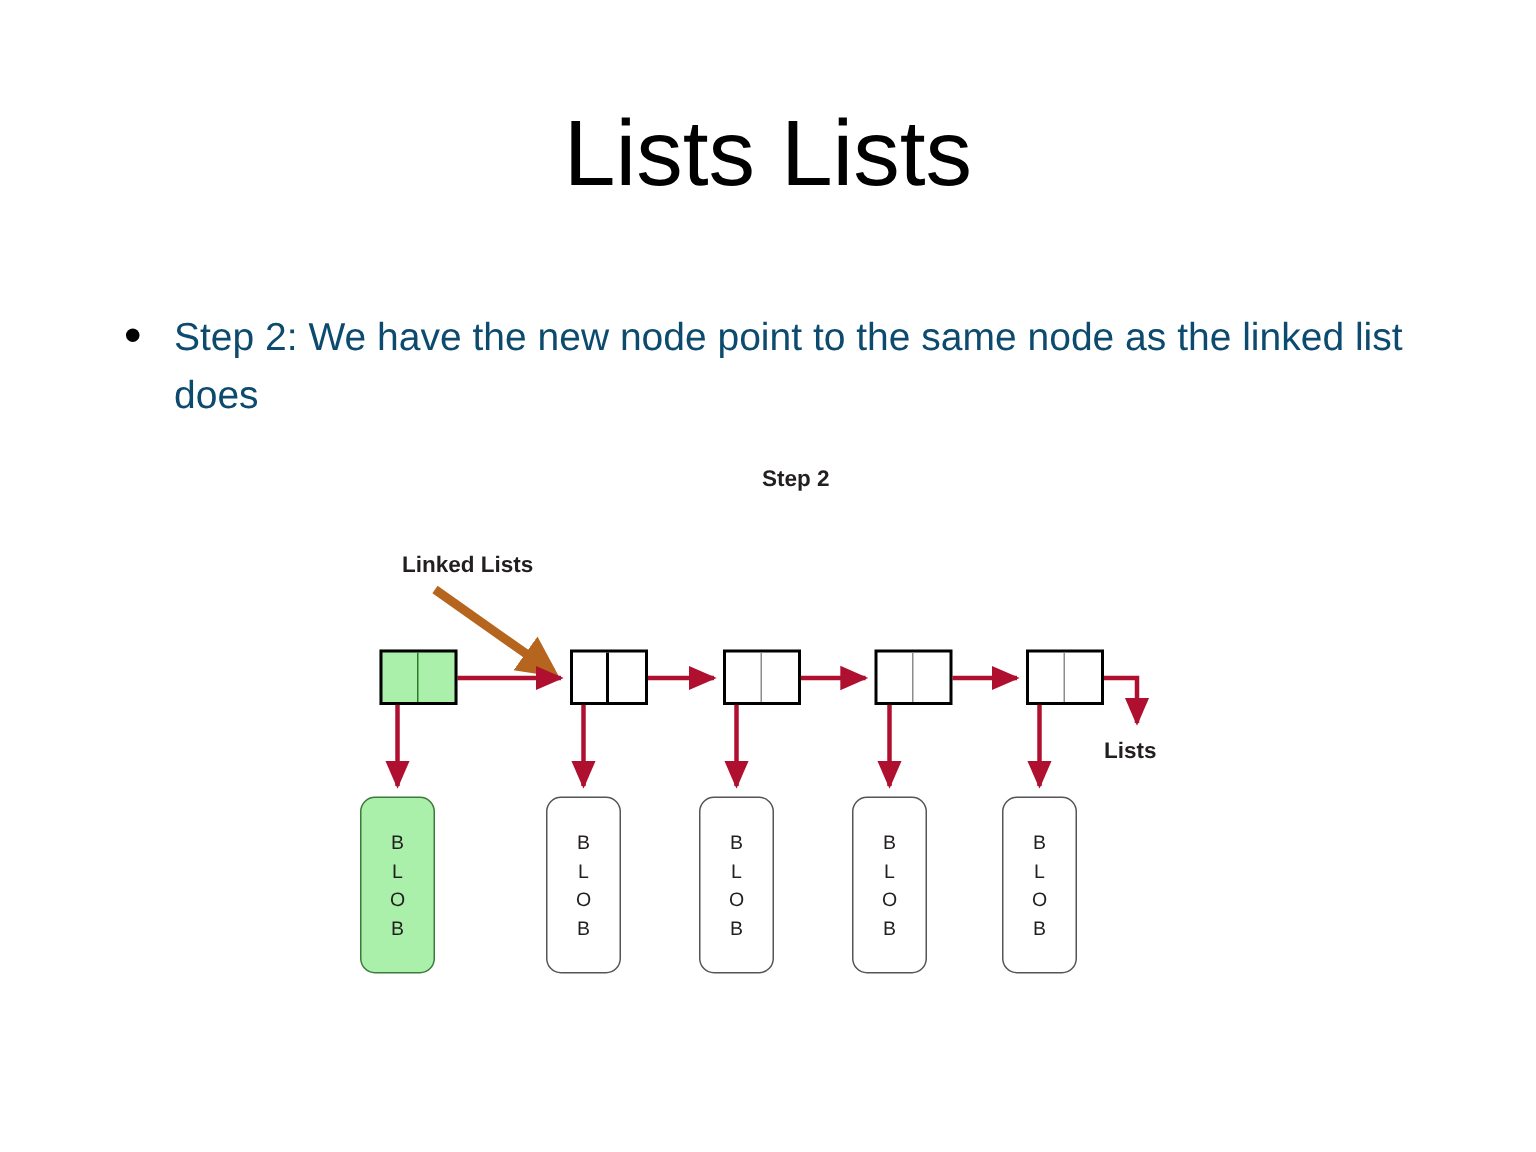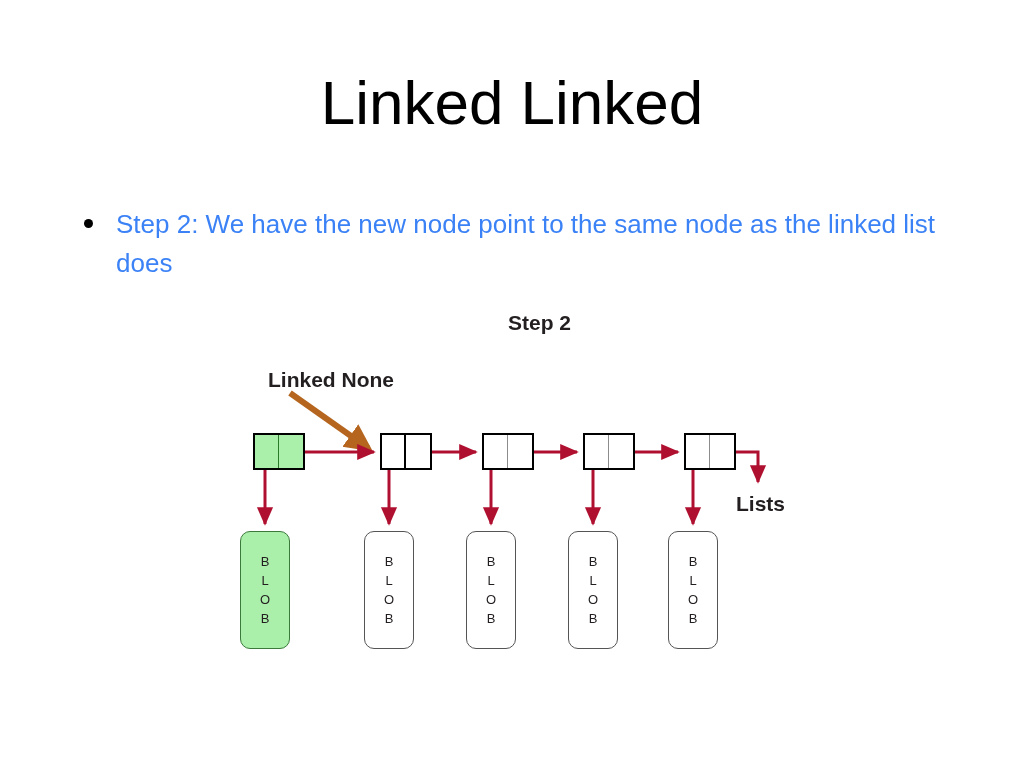--- a/index.html
+++ b/index.html
@@ -35,21 +35,21 @@
     position: absolute;
     left: 78px;
     top: 205px;
     width: 880px;
   }
   .bullet-row {
     position: relative;
     padding-left: 38px;
     font-size: 26px;
     line-height: 39px;
-    color: #3b82f6;
+    color: #0c4a6e;
   }
   .bullet-marker {
     position: absolute;
     left: 6px;
     top: 14px;
     width: 9px;
     height: 9px;
     border-radius: 50%;
     background: #000000;
   }
@@ -60,21 +60,21 @@
     left: 0;
     top: 0;
     width: 1024px;
     height: 768px;
     pointer-events: none;
   }
   #diagram .hit { pointer-events: auto; }
 
   .diag-label {
     position: absolute;
-    font-size: 21px;
+    font-size: 15px;
     font-weight: 700;
     color: #231f20;
     white-space: nowrap;
   }
   #label-step2 { left: 508px; top: 311px; }
   #label-linkedlist { left: 268px; top: 368px; }
   #label-none { left: 736px; top: 492px; font-weight: 700; }
 
   
   .node-box {
@@ -125,34 +125,34 @@
   
   svg#arrows {
     position: absolute;
     left: 0; top: 0;
     width: 1024px; height: 768px;
   }
 </style>
 </head>
 <body>
 
-<div id="slide-title">Linked Linked</div>
+<div id="slide-title">Lists Lists</div>
 
 <div id="bullet-list">
   <div class="bullet-row">
     <span class="bullet-marker"></span>
     <span>Step 2: We have the new node point to the same node as the linked list does</span>
   </div>
 </div>
 
 <div id="diagram">
 
   <div class="diag-label hit" id="label-step2">Step 2</div>
 
-  <div class="diag-label hit" id="label-linkedlist">Linked None</div>
+  <div class="diag-label hit" id="label-linkedlist">Linked Lists</div>
 
   <div class="diag-label hit" id="label-none">Lists</div>
 
   <svg id="arrows" viewBox="0 0 1024 768">
     <defs>
       <marker id="redhead" markerWidth="7" markerHeight="7" refX="5.6" refY="3.1" orient="auto" markerUnits="strokeWidth">
         <path d="M0,0.4 L6.2,3.1 L0,5.8 z" fill="#b01030"></path>
       </marker>
       <marker id="brownhead" markerWidth="5" markerHeight="5" refX="3.6" refY="2.5" orient="auto" markerUnits="strokeWidth">
         <path d="M0,0.2 L4.6,2.5 L0,4.8 z" fill="#b5651d"></path>

